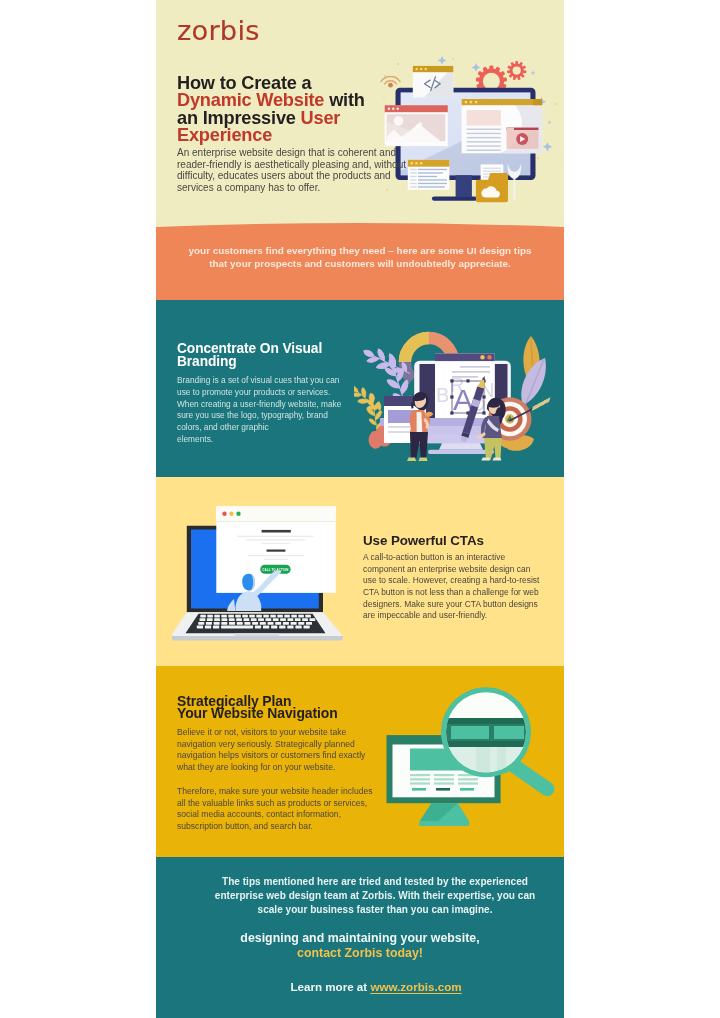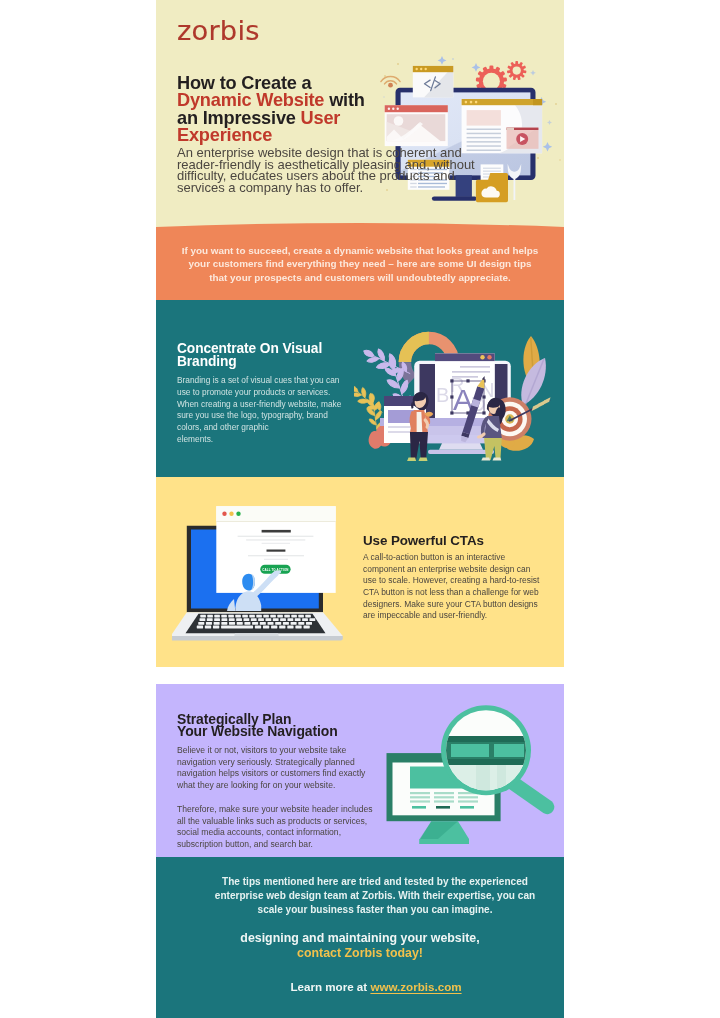--- a/index.html
+++ b/index.html
@@ -4,31 +4,31 @@
 <style>
   html,body{margin:0;padding:0;background:#ffffff;}
   body{width:720px;height:1018px;overflow:hidden;font-family:"Liberation Sans",sans-serif;}
   #page{position:relative;width:720px;height:1018px;background:#ffffff;border-radius:21px;}
   #sheet{position:absolute;left:156px;top:0;width:408px;height:1018px;overflow:hidden;}
   .sec{position:absolute;left:0;width:408px;}
   #s-hero{top:0;height:230px;background:#f0ecc2;}
   #s-orange{top:216px;height:83.5px;background:#ef8658;}
   #s-teal1{top:299.5px;height:177px;background:#1b757c;}
   #s-yellow{top:476.5px;height:190px;background:#ffe289;}
-  #s-cream{top:666.4px;height:190.2px;background:#c4b5fd;margin-top:18px;}
+  #s-cream{top:666.4px;height:190.2px;background:#eab308;}
   #s-teal2{top:856.6px;height:161.4px;background:#1b757c;}
 
   
   #logo{position:absolute;left:21px;top:17px;font-size:27.3px;color:#ae382c;
         font-family:"DejaVu Sans",sans-serif;font-weight:400;letter-spacing:0.2px;
         line-height:1;-webkit-text-stroke:0.15px #ae382c;}
   #hero-head{position:absolute;left:21px;top:75px;width:230px;font-size:18.2px;
         font-weight:bold;line-height:17.4px;color:#231f20;letter-spacing:-0.2px;}
   #hero-head .red{color:#c0392b;}
-  #hero-body{position:absolute;left:21px;top:147px;width:230px;font-size:13px;
+  #hero-body{position:absolute;left:21px;top:147px;width:230px;font-size:10px;
         line-height:11.7px;color:#4b4640;white-space:nowrap;}
   #hero-art{position:absolute;left:222px;top:50px;width:190px;height:160px;}
 
   
   #s-orange{overflow:hidden;}
   #orange-arc{position:absolute;left:0;top:0;width:408px;height:14px;}
   #banner-text{position:absolute;left:0;top:28px;width:408px;text-align:center;
         font-size:9.92px;font-weight:bold;line-height:13.3px;color:#fce8dc;}
 
   
@@ -284,21 +284,20 @@
         <div>reader-friendly is aesthetically pleasing and, without</div>
         <div>difficulty, educates users about the products and</div>
         <div>services a company has to offer.</div>
       </div>
     </div>
     <div class="sec" id="s-orange">
       <svg id="orange-arc" viewBox="0 0 408 14" preserveAspectRatio="none">
         <path d="M0 0 L408 0 L408 11 Q204 3 0 11 Z" fill="#f0ecc2"></path>
       </svg>
       <div id="banner-text">
-        <div>If you want to succeed, create a dynamic website that looks great and helps</div>
         <div>your customers find everything they need – here are some UI design tips</div>
         <div>that your prospects and customers will undoubtedly appreciate.</div>
       </div>
     </div>
     <div class="sec" id="s-teal1">
       <div id="brand-title">
         <div>Concentrate On Visual</div>
         <div>Branding</div>
       </div>
       <svg id="brand-art" viewBox="0 0 210 158">

